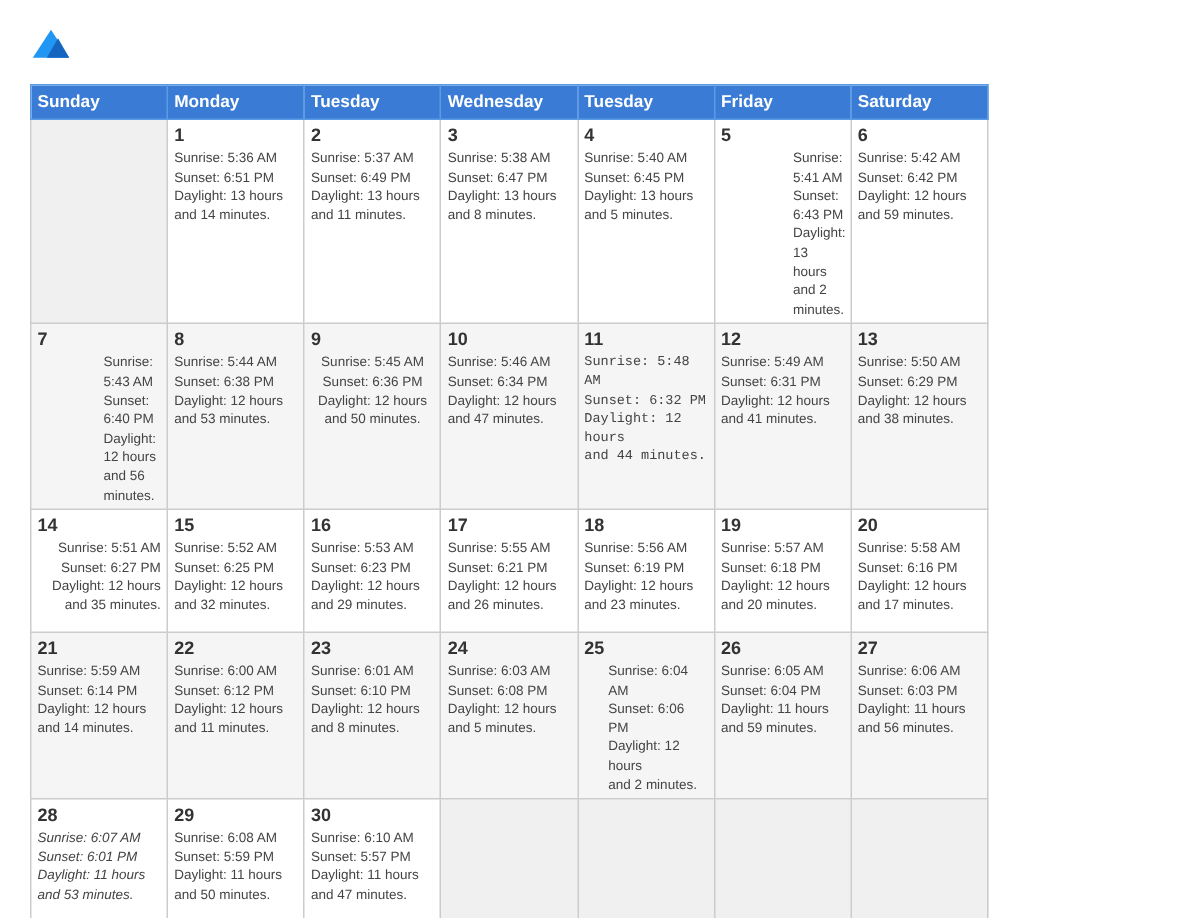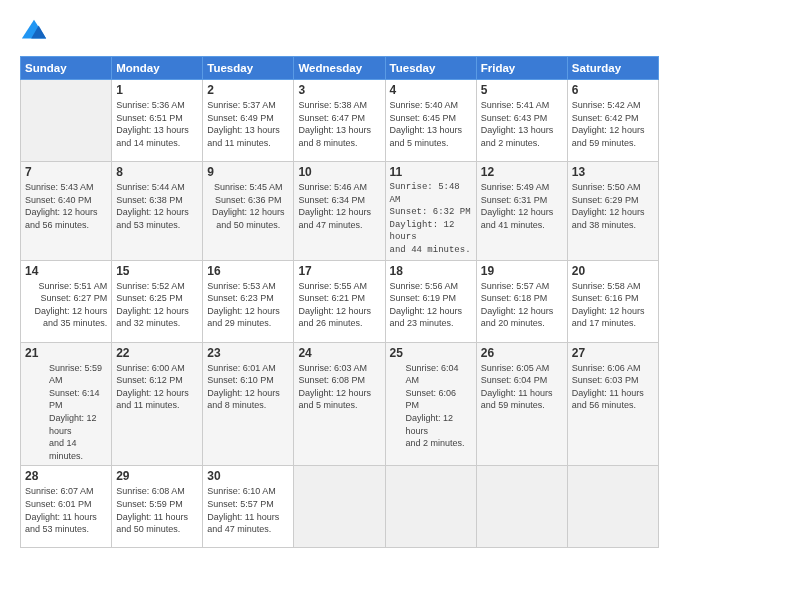--- a/index.html
+++ b/index.html
@@ -158,37 +158,37 @@
           </td>
           <td>
             <span class="day-number">4</span>
             <div class="day-info" style="white-space: pre-line;">Sunrise: 5:40 AM
 Sunset: 6:45 PM
 Daylight: 13 hours
 and 5 minutes.</div>
           </td>
           <td>
             <span class="day-number">5</span>
-            <div class="day-info" style="white-space: pre-line;">Sunrise: 5:41 AM
+            <div class="day-info" style="white-space: pre-line; margin-left: 48px;">Sunrise: 5:41 AM
 Sunset: 6:43 PM
 Daylight: 13 hours
 and 2 minutes.</div>
           </td>
           <td>
             <span class="day-number">6</span>
             <div class="day-info" style="white-space: pre-line;">Sunrise: 5:42 AM
 Sunset: 6:42 PM
 Daylight: 12 hours
 and 59 minutes.</div>
           </td>
         </tr>
         <tr>
           <td>
             <span class="day-number">7</span>
-            <div class="day-info" style="white-space: pre-line;">Sunrise: 5:43 AM
+            <div class="day-info" style="white-space: pre-line; margin-left: 44px;">Sunrise: 5:43 AM
 Sunset: 6:40 PM
 Daylight: 12 hours
 and 56 minutes.</div>
           </td>
           <td>
             <span class="day-number">8</span>
             <div class="day-info" style="white-space: pre-line;">Sunrise: 5:44 AM
 Sunset: 6:38 PM
 Daylight: 12 hours
 and 53 minutes.</div>
@@ -276,21 +276,21 @@
             <span class="day-number">20</span>
             <div class="day-info" style="white-space: pre-line;">Sunrise: 5:58 AM
 Sunset: 6:16 PM
 Daylight: 12 hours
 and 17 minutes.</div>
           </td>
         </tr>
         <tr>
           <td>
             <span class="day-number">21</span>
-            <div class="day-info" style="white-space: pre-line; margin-left: 24px;">Sunrise: 5:59 AM
+            <div class="day-info" style="white-space: pre-line;">Sunrise: 5:59 AM
 Sunset: 6:14 PM
 Daylight: 12 hours
 and 14 minutes.</div>
           </td>
           <td>
             <span class="day-number">22</span>
             <div class="day-info" style="white-space: pre-line;">Sunrise: 6:00 AM
 Sunset: 6:12 PM
 Daylight: 12 hours
 and 11 minutes.</div>
@@ -327,21 +327,21 @@
             <span class="day-number">27</span>
             <div class="day-info" style="white-space: pre-line;">Sunrise: 6:06 AM
 Sunset: 6:03 PM
 Daylight: 11 hours
 and 56 minutes.</div>
           </td>
         </tr>
         <tr>
           <td>
             <span class="day-number">28</span>
-            <div class="day-info" style="white-space: pre-line;">Sunrise: 6:07 AM
+            <div class="day-info" style="white-space: pre-line; font-style: italic;">Sunrise: 6:07 AM
 Sunset: 6:01 PM
 Daylight: 11 hours
 and 53 minutes.</div>
           </td>
           <td>
             <span class="day-number">29</span>
             <div class="day-info" style="white-space: pre-line;">Sunrise: 6:08 AM
 Sunset: 5:59 PM
 Daylight: 11 hours
 and 50 minutes.</div>

